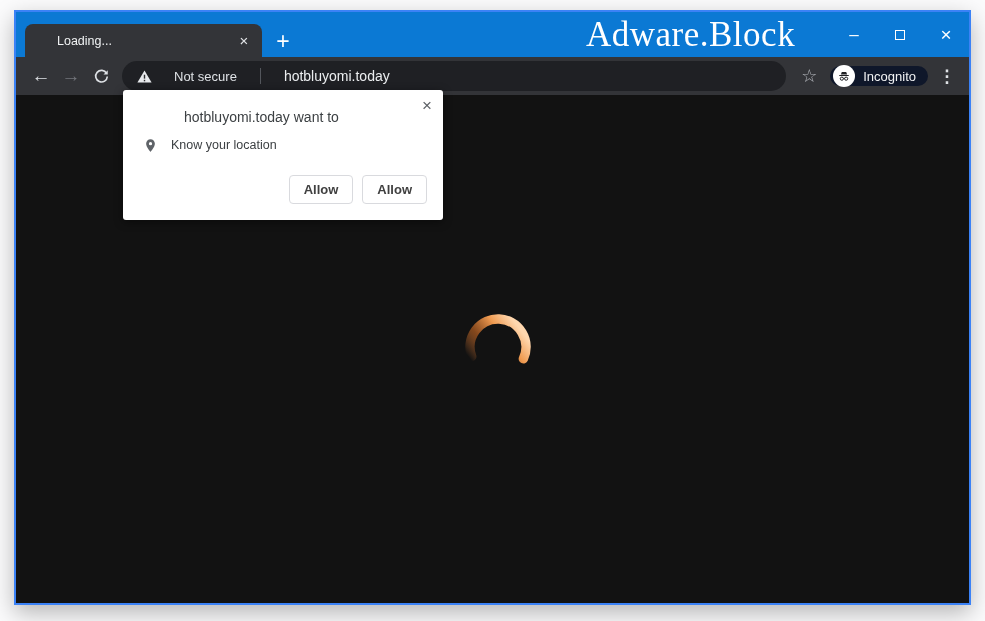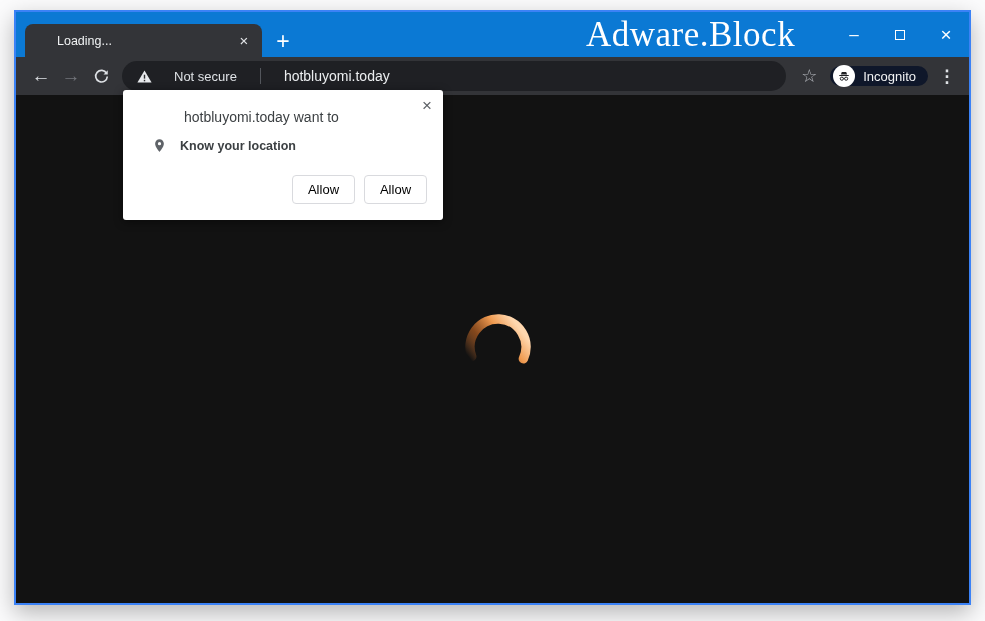--- a/index.html
+++ b/index.html
@@ -60,27 +60,27 @@
   .content { position:absolute; left:0; top:83px; width:953px; height:508px; background:#121212; }
   .spinner { position:absolute; left:442px; top:212px; }
 
   
   .perm-dialog { position:absolute; left:107px; top:78px; width:320px; height:130px; z-index:20;
                  background:#fff; border-radius:3px; box-shadow:0 2px 10px rgba(0,0,0,.45); }
   .dlg-close { position:absolute; right:6px; top:5px; width:20px; height:20px;
                display:flex; align-items:center; justify-content:center;
                color:#5f6368; font-size:17px; line-height:1; }
   .dlg-title { position:absolute; left:17px; top:19px; font-size:14px; color:#3c4043;margin-left:44px; }
-  .dlg-row { position:absolute; left:29px; top:48px; display:flex; align-items:center;font-weight:bold; }
+  .dlg-row { position:absolute; left:20px; top:48px; display:flex; align-items:flex-start; }
   .dlg-req-label { margin-left:13px; font-size:12.5px; color:#3c4043; }
   .dlg-buttons { position:absolute; right:16px; bottom:16px; display:flex; gap:9px; }
   .dlg-btn { min-width:63px; height:29px; padding:0 14px; background:#fff;
              border:1px solid #d9dade; border-radius:4px;
-             font-family:"Liberation Sans", sans-serif; font-size:13px; font-weight:normal;
-             color:#000000; display:flex; align-items:center; justify-content:center; cursor:pointer; }
+             font-family:"Liberation Sans", sans-serif; font-size:13px; font-weight:bold;
+             color:#404040; display:flex; align-items:center; justify-content:center; cursor:pointer; }
 </style>
 </head>
 <body>
 
 <div class="browser-window">
 
   <div class="titlebar">
     <div class="tab">
       <span class="tab-title">Loading...</span>
       <span class="tab-close">×</span>

